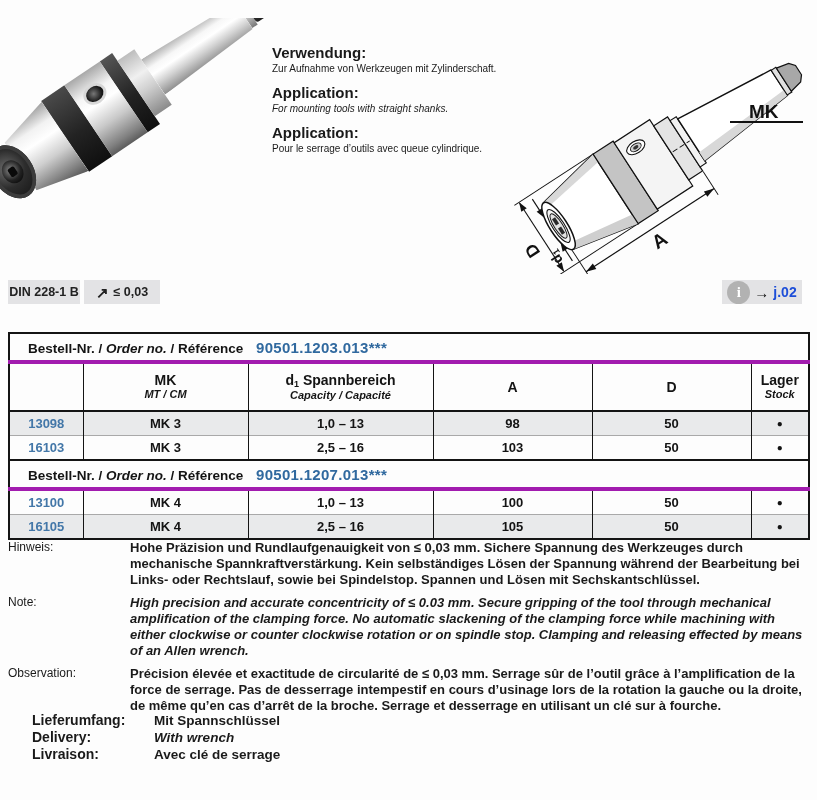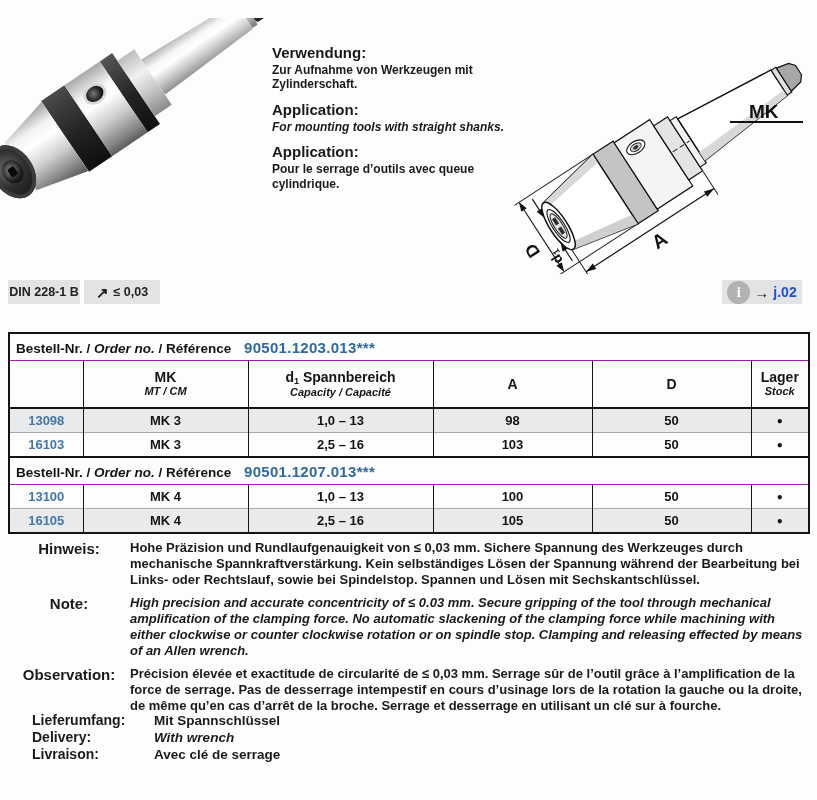--- a/index.html
+++ b/index.html
@@ -33,21 +33,21 @@
   .t-shank{width:118px;height:46px;
     clip-path:polygon(0 0,100% 13%,100% 87%,0 100%);
     background:linear-gradient(to bottom,#b0b0b0 0%,#f7f7f7 28%,#ffffff 45%,#d2d2d2 68%,#8d8d8d 100%);}
   .t-neck{width:7px;height:32px;background:linear-gradient(to bottom,#9a9a9a,#e8e8e8 40%,#777);}
   .t-tip{width:24px;height:27px;border-radius:4px 10px 10px 4px;
     background:linear-gradient(to bottom,#6f6f6f,#3a3a3a 55%,#1f1f1f);}
   
   .usage{position:absolute;left:272px;top:44px;width:232px;}
   .u-title{font-weight:bold;font-size:15px;line-height:1.25;margin-top:9px;}
   .u-title:first-child{margin-top:0;}
-  .u-text{font-size:12px;line-height:1.22;font-weight:700;}
+  .u-text{font-size:10px;line-height:1.22;font-weight:400;}
   .u-text.it{font-style:italic;}
   
   .drawing{position:absolute;left:497px;top:22px;width:318px;height:252px;}
   .drawing svg{display:block;}
   
   .badge{position:absolute;top:280px;height:24px;background:#e3e3e5;
     display:flex;align-items:center;justify-content:center;font-size:12.5px;font-weight:600;color:#222;}
   .badge-din{left:8px;width:72px;}
   .badge-runout{left:84px;width:76px;gap:5px;}
   .badge-runout .glyph{font-size:15px;font-weight:bold;line-height:1;}
@@ -57,38 +57,38 @@
   .ref-arrow{font-size:15px;font-weight:bold;line-height:1;color:#111;}
   .ref-text{font-size:14px;font-weight:bold;color:#1d4ed8;}
   
   .spec{position:absolute;left:8px;top:332px;width:800px;border-collapse:collapse;table-layout:fixed;}
   .spec td{border-left:1px solid #141414;text-align:center;vertical-align:middle;
     font-size:13px;font-weight:bold;color:#141414;padding:0;}
   .spec td:first-child{border-left:none;}
   .spec{border:2px solid #141414;}
   .spec .c-id{width:74px;}.spec .c-mk{width:165px;}.spec .c-d1{width:185px;}
   .spec .c-a{width:159px;}.spec .c-d{width:159px;}.spec .c-st{width:58px;}
-  tr.order td{border-left:none;text-align:left;height:26px;padding-left:6px;border-bottom:1px solid #a21caf;}
+  tr.order td{border-left:none;text-align:left;height:26px;padding-left:18px;border-bottom:4px solid #a21caf;}
   tr.order .olabel{display:inline-block;width:228px;font-size:13.5px;}
   tr.order .olabel .it{font-style:italic;}
   tr.order .onum{font-size:15px;color:#30699f;letter-spacing:.3px;}
   tr.head td{height:46px;border-bottom:2px solid #141414;}
   .h1{font-size:14px;font-weight:bold;line-height:1.15;}
   .h2{font-size:11px;font-weight:600;font-style:italic;line-height:1.2;}
   sub.s1{font-size:9px;vertical-align:-2px;font-weight:bold;}
   tr.data td{height:23px;}
   tr.data.sep td{border-top:1px solid #a9a9a9;}
   tr.gray td{background:#e9eaeb;margin-top:29px;}
   tr.order2 td{border-top:2px solid #141414;}
   td.id{color:#4377a8;}
   td.dot{font-size:10px;}
   
   .notes{position:absolute;left:8px;top:540px;width:800px;}
   .note{display:flex;margin-bottom:7px;}
-  .n-label{flex:0 0 122px;font-weight:bold;font-size:15px;line-height:1.2;text-align:center;}
+  .n-label{flex:0 0 122px;font-weight:normal;font-size:12px;line-height:1.2;}
   .n-text{flex:1;font-size:13px;line-height:16px;font-weight:600;}
   .n-text.it{font-style:italic;}
   
   .delivery{position:absolute;left:8px;top:712px;width:800px;}
   .d-row{display:flex;line-height:17px;}
   .d-label{flex:0 0 122px;font-weight:bold;font-size:14px;padding-left:24px;}
   .d-value{flex:1;font-size:13.5px;font-weight:600;}
   .d-value.it{font-style:italic;}
 </style>
 </head>

